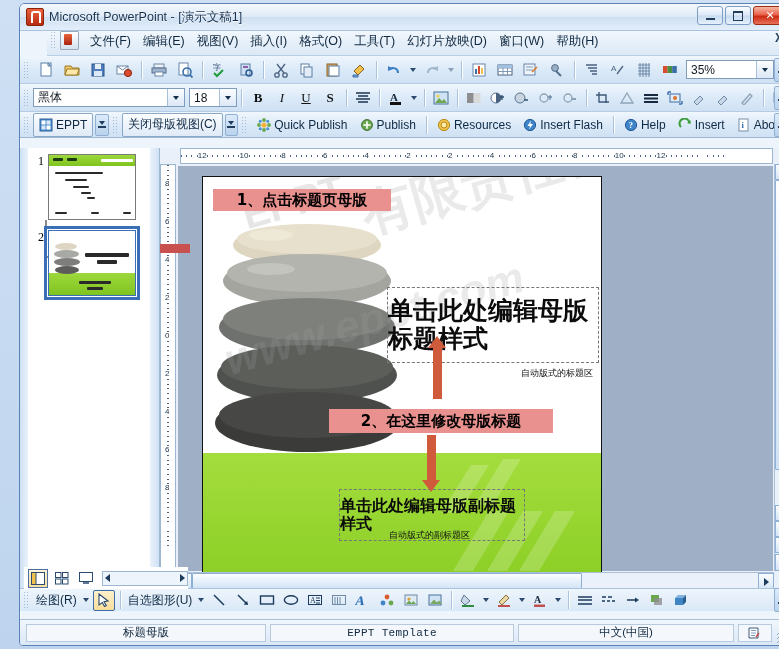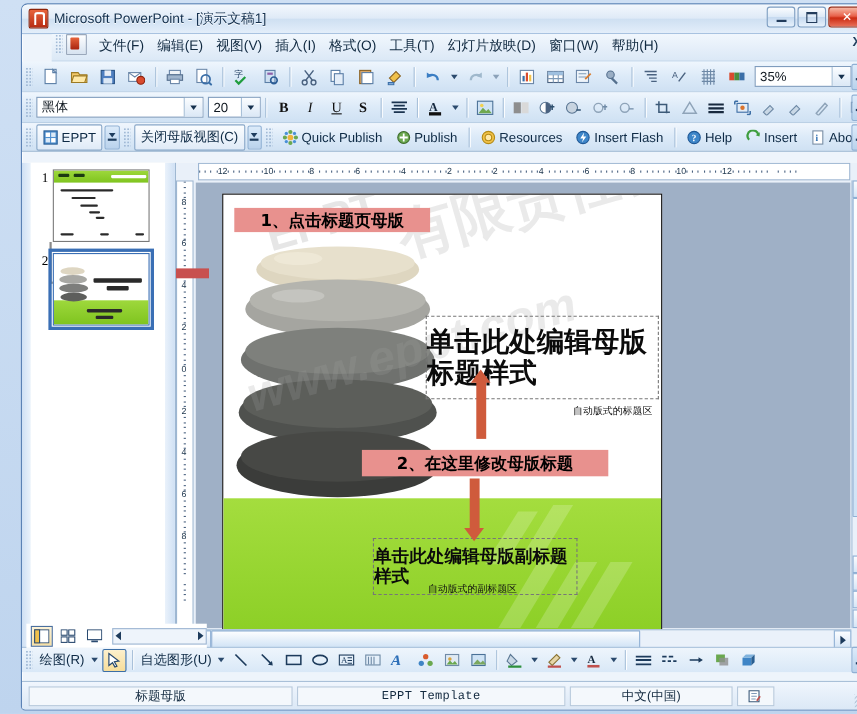--- a/index.html
+++ b/index.html
@@ -504,21 +504,21 @@
     <div class="overflow"></div>
   </div>
 
   <div class="toolbar">
     <div class="grip"></div>
     <div class="combo" style="width:152px;">
       <span class="val">黑体</span>
       <span class="arrow"></span>
     </div>
     <div class="combo" style="width:48px;margin-left:4px;">
-      <span class="val">20</span>
+      <span class="val">18</span>
       <span class="arrow"></span>
     </div>
     <div class="tb-sep"></div>
     <div class="fmt-btn" style="font-weight:bold;font-family:'Liberation Serif',serif;">B</div>
     <div class="fmt-btn" style="font-style:italic;font-family:'Liberation Serif',serif;">I</div>
     <div class="fmt-btn" style="text-decoration:underline;font-family:'Liberation Serif',serif;">U</div>
     <div class="fmt-btn" style="font-weight:bold;font-family:'Liberation Serif',serif;">S</div>
     <div class="tb-sep"></div>
     <div class="fmt-btn">
       <svg width="16" height="14">
@@ -1201,21 +1201,21 @@
         </div>
     <div style="width:86px;height:15px;margin-left:6px;border:1px solid #9db6d2;background:#eef4fb;display:flex;align-items:center;justify-content:space-between;box-sizing:border-box;">
       <i class="tri lf" style="margin-left:2px;"></i>
           <i class="tri rt" style="margin-right:2px;"></i>
     </div>
   </div>
 
   <div class="statusbar">
     <div class="st-cell" style="width:240px;">标题母版</div>
     <div class="st-cell st-mono" style="width:244px;">EPPT Template</div>
-    <div class="st-cell" style="width:148px;">中文(中国)</div>
+    <div class="st-cell" style="width:216px;">中文(中国)</div>
     <div class="st-cell" style="width:34px;">
       <svg width="15" height="14">
             <path d="M1 2h9v10H1z" fill="#fff" stroke="#3b5a7a"></path>
             <path d="M3 4.5h5M3 7h5M3 9.5h4" stroke="#7e9ab8"></path>
             <path d="M8 11l3-4" stroke="#c0504d" stroke-width="1.6"></path>
           </svg>
     </div>
     <div class="resize-grip"></div>
   </div>
 

